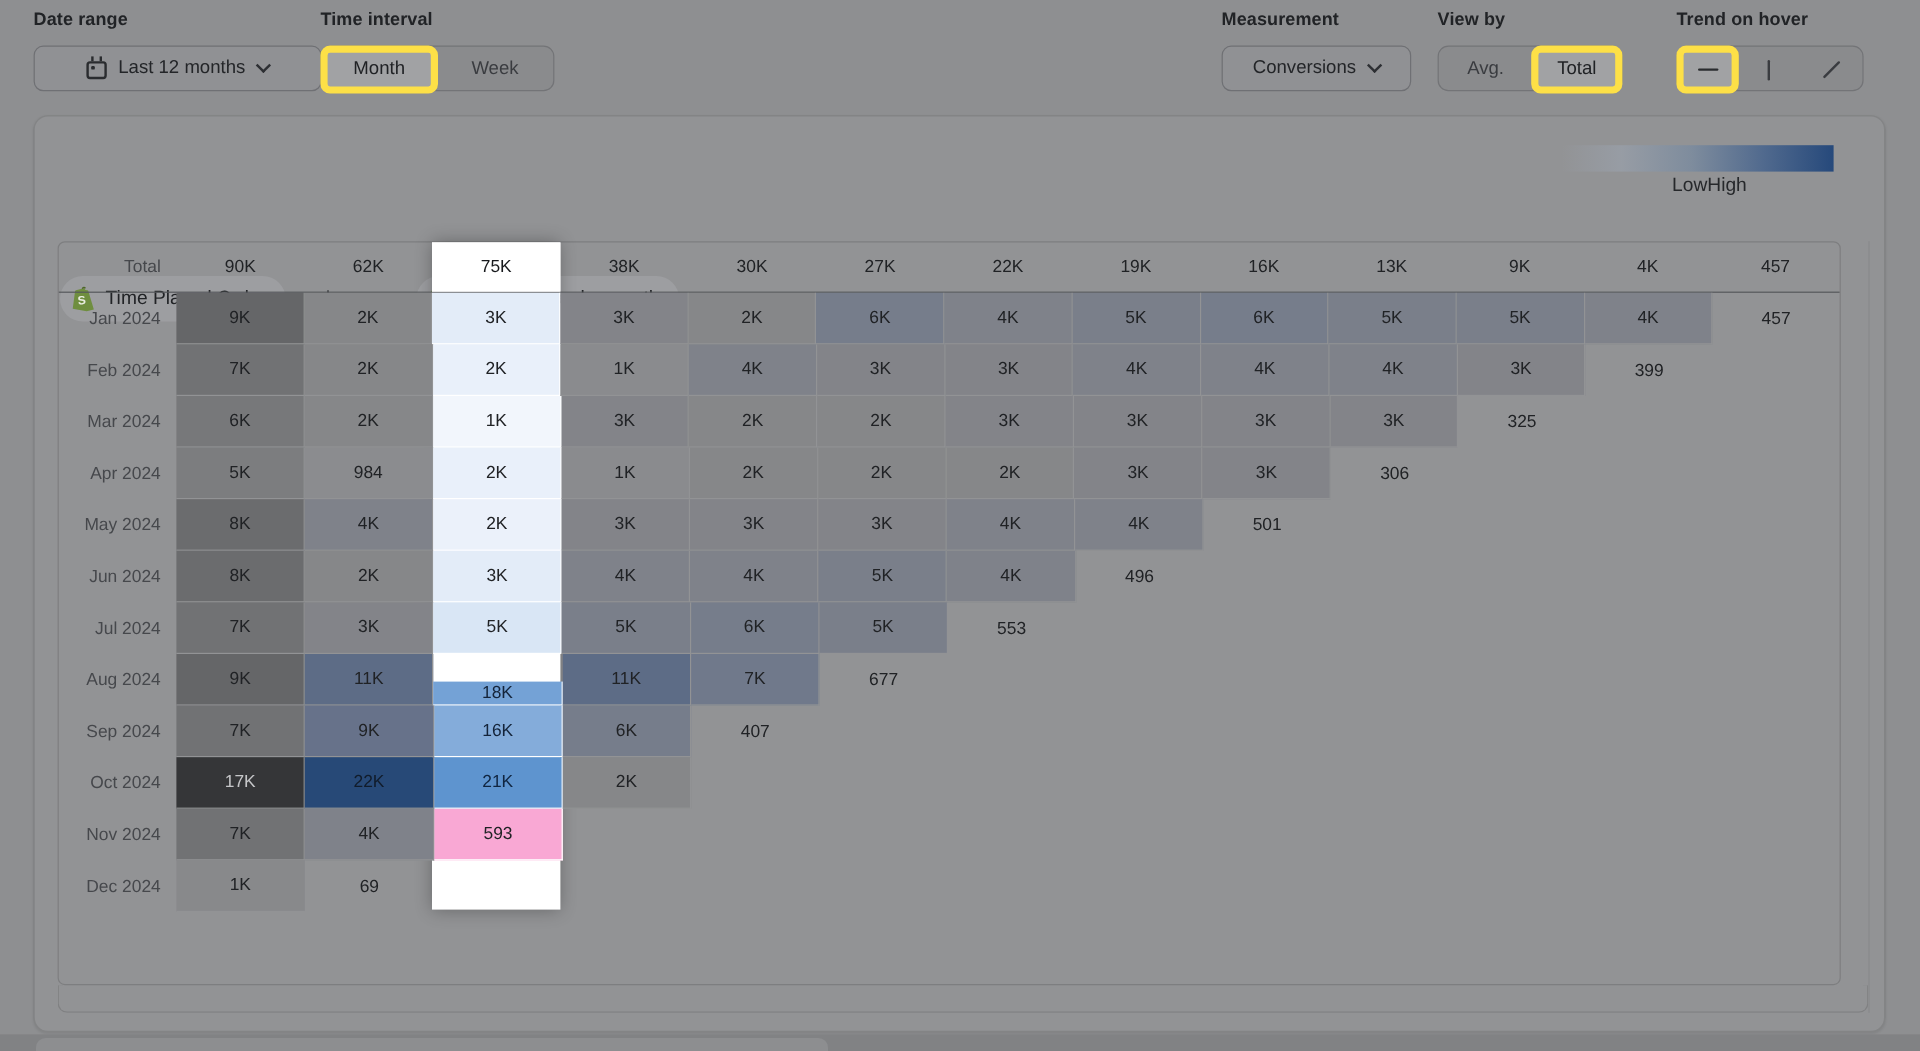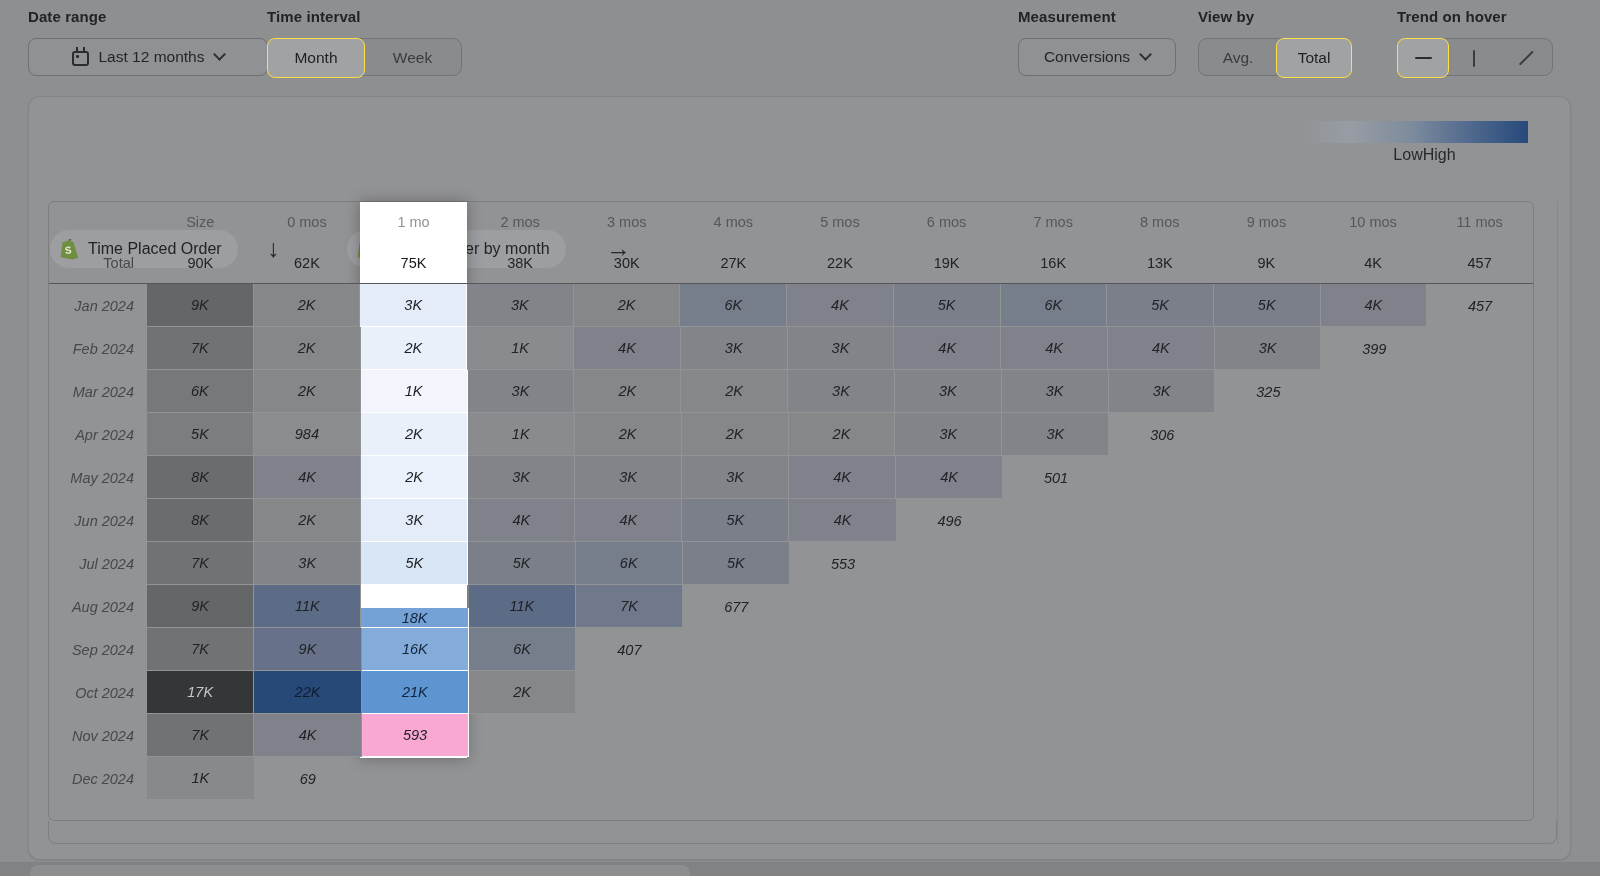--- a/index.html
+++ b/index.html
@@ -5,21 +5,21 @@
   * { margin:0; padding:0; box-sizing:border-box; }
   html,body { width:1600px; height:876px; overflow:hidden; }
   body { font-family:"Liberation Sans", sans-serif; background:#8e8f91; position:relative; color:#1f2124; }
 
   
   .ctl-label { position:absolute; top:8px; font-size:15px; font-weight:600; color:#212326; letter-spacing:.1px; }
   .ctl { position:absolute; top:38px; height:38px; display:flex; align-items:center; }
   .btn { border:1px solid #6f7074; border-radius:8px; background:#909194; display:flex; align-items:center; justify-content:center; font-size:15.5px; color:#232528; height:38px; cursor:pointer; }
   .seg-group { border:1px solid #737477; border-radius:9px; background:#8a8b8d; display:flex; height:38px; overflow:visible; }
   .seg { display:flex; align-items:center; justify-content:center; font-size:15.5px; color:#3a3c40; height:38px; cursor:pointer; }
-  .seg.on { background:#a1a2a4; border:1px solid #fde047; border-radius:8px; margin:-1px; color:#202225; z-index:2; height:40px; }
+  .seg.on { background:#a1a2a4; border:6px solid #fde047; border-radius:8px; margin:-1px; color:#202225; z-index:2; height:40px; }
   .chev { width:9px; height:9px; border-right:2px solid #2d2f33; border-bottom:2px solid #2d2f33; transform:rotate(45deg); margin-left:11px; margin-top:-5px; }
   .cal { width:17px; height:15px; border:2px solid #2a2c2f; border-radius:3px; position:relative; margin-right:10px; margin-top:2px; }
   .cal::before, .cal::after { content:""; position:absolute; top:-6px; width:2px; height:4px; background:#2a2c2f; }
   .cal::before { left:2px; } .cal::after { right:2px; }
   .cal-dot { position:absolute; left:2px; top:2px; width:3px; height:3px; background:#2a2c2f; border-radius:1px; }
   .tr-icon-h { width:17px; height:2.4px; background:#2a2c2f; border-radius:2px; }
   .tr-icon-v { width:2.4px; height:17px; background:#3a3c40; border-radius:2px; }
   .tr-icon-d { width:19px; height:2.4px; background:#3a3c40; border-radius:2px; transform:rotate(-45deg); }
 
   
@@ -32,21 +32,21 @@
   .legend-bar { position:absolute; left:1272px; top:24px; width:227px; height:22px;
     background:linear-gradient(90deg, rgba(146,147,149,0) 0%, rgba(152,158,167,.85) 22%, #7e8c9d 48%, #516a8e 74%, #26497b 100%); }
   .legend-labels { position:absolute; left:1264px; top:49px; width:263px; display:flex; justify-content:center; font-size:16px; color:#26282b; }
 
   
   .table-wrap { position:absolute; left:19px; top:104px; width:1486px; height:620px; border:1px solid rgba(0,0,0,.14); border-radius:6px; }
   .hl-shadow { position:absolute; top:0; height:556px; left:calc(98px + 2 * ((100% - 98px) / 13)); width:calc((100% - 98px) / 13); background:#ffffff; box-shadow:0 0 14px rgba(0,0,0,.30); z-index:0; }
   .tr { display:flex; position:relative; z-index:1; }
   .tr.head { height:40px; }
   .tr.total { height:42px; border-bottom:1.5px solid #55575b; }
-  .tr.data { height:43px;font-style:italic; }
+  .tr.data { height:43px; }
   .cell { flex:1 1 0; display:flex; align-items:center; justify-content:center; font-size:14.5px; color:#202225; }
   .cell.label { flex:0 0 98px; justify-content:flex-end; padding-right:13px; color:#46484c; }
   .tr.head .cell { color:#55575a; }
   .cell.shaded { border-right:1px solid #929395; border-bottom:1px solid #929395; }
   .cell.hl.shaded { border-right:1px solid #fff; border-bottom:1px solid #fff; }
   .tr.head .cell.hl { background:#ffffff; color:#8f9296; }
   .tr.total .cell.hl { background:#ffffff; color:#17191c; }
 
   .footer-strip { position:absolute; left:19px; top:724px; width:1509px; height:23px; border:1px solid rgba(0,0,0,.13); border-top:none; border-radius:0 0 8px 8px; }
   .v-faint { position:absolute; left:1528px; top:104px; width:1px; height:643px; background:rgba(0,0,0,.07); }
@@ -136,36 +136,20 @@
   <span class="dir-arrow" style="left:577px">→</span>
 
   <div class="legend-bar"></div>
   <div class="legend-labels">
     <span>Low</span>
     <span>High</span>
   </div>
 
   <div class="table-wrap" id="cohort-table">
     <div class="hl-shadow"></div>
-  <div class="tr head">
-        <div class="cell label"></div>
-        <div class="cell">Size</div>
-        <div class="cell">0 mos</div>
-        <div class="cell hl">1 mo</div>
-        <div class="cell">2 mos</div>
-        <div class="cell">3 mos</div>
-        <div class="cell">4 mos</div>
-        <div class="cell">5 mos</div>
-        <div class="cell">6 mos</div>
-        <div class="cell">7 mos</div>
-        <div class="cell">8 mos</div>
-        <div class="cell">9 mos</div>
-        <div class="cell">10 mos</div>
-        <div class="cell">11 mos</div>
-      </div>
       <div class="tr total">
         <div class="cell label">Total</div>
         <div class="cell">90K</div>
         <div class="cell">62K</div>
         <div class="cell hl">75K</div>
         <div class="cell">38K</div>
         <div class="cell">30K</div>
         <div class="cell">27K</div>
         <div class="cell">22K</div>
         <div class="cell">19K</div>

